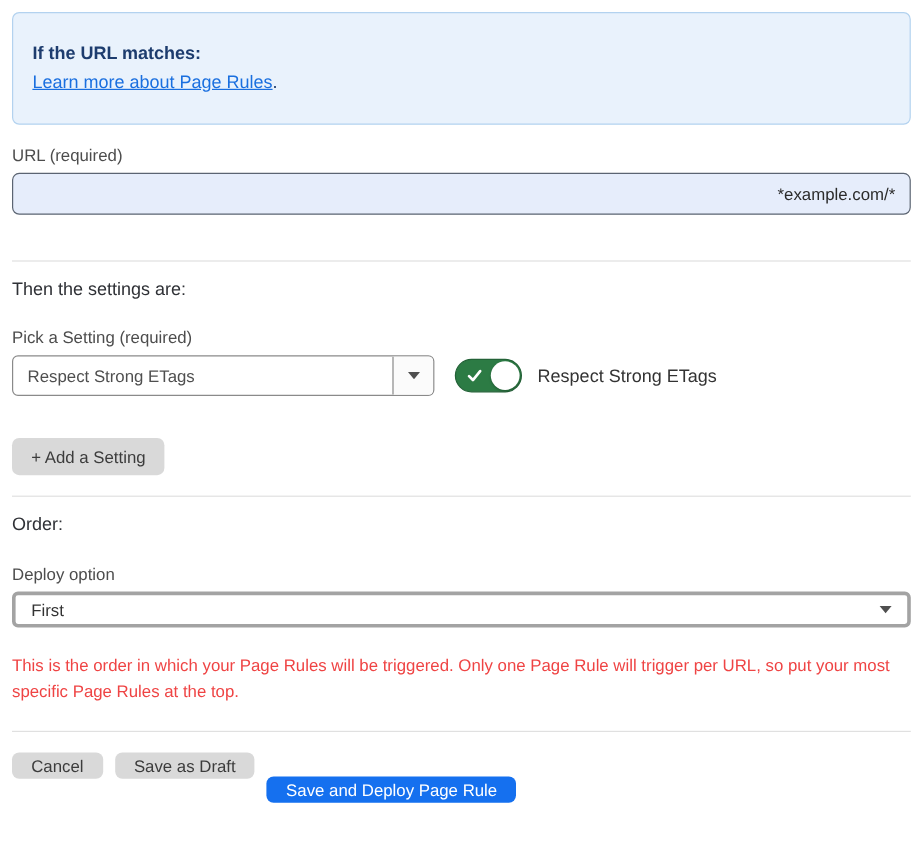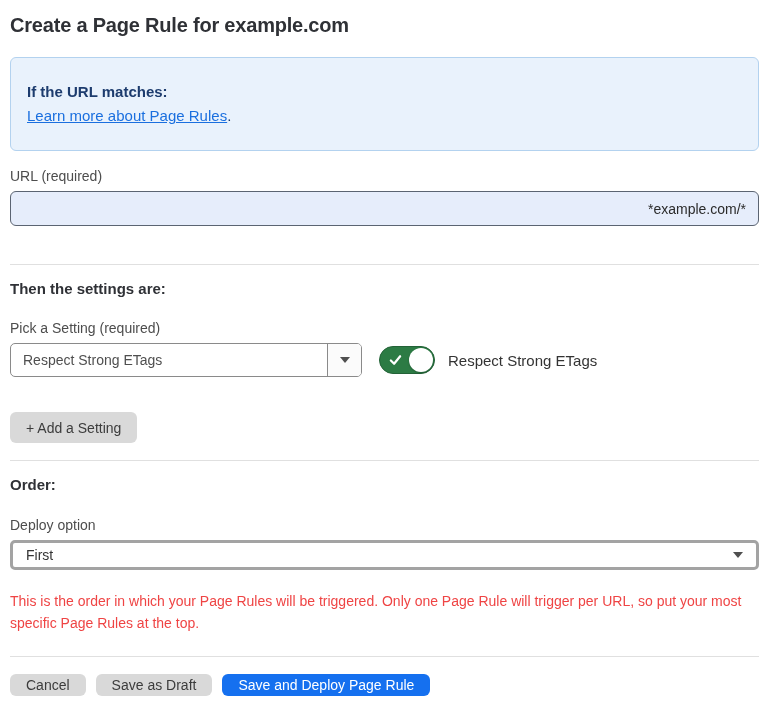--- a/index.html
+++ b/index.html
@@ -60,21 +60,21 @@
     border: none;
     border-top: 1px solid #e0e0e0;
     margin: 0;
   }
   .divider-1 { margin-top: 38px; }
   .divider-2 { margin-top: 17px; }
   .divider-3 { margin-top: 22px; }
 
   .section-heading {
     font-size: 15px;
-    font-weight: 700;
+    font-weight: 400;
     color: #2f3136;
     margin-top: 15px;
   }
   .picker-label { margin-top: 23px; }
 
   .setting-row {
     display: flex;
     align-items: center;
     margin-top: 0;
   }
@@ -156,21 +156,21 @@
     justify-content: center;
     height: 22px;
     padding: 0 16px;
     border: none;
     border-radius: 6px;
     font-family: "Liberation Sans", "DejaVu Sans", sans-serif;
     font-size: 14px;
     cursor: pointer;
   }
   .btn-gray { background: #d9d9d9; color: #3c3c3c; }
-  .btn-blue { background: #1570ef; color: #ffffff; }
+  .btn-blue { background: #1570ef; color: #ffffff; margin-top: 20px; }
   .add-setting-btn { margin-top: 35px; height: 31px; }
 
   .order-select {
     display: flex;
     align-items: center;
     width: 100%;
     height: 30px;
     background: #ffffff;
     border: 3px solid #a3a3a3;
     border-radius: 5px;
@@ -195,21 +195,20 @@
     gap: 10px;
     margin-top: 17px;
   }
   .order-label { margin-top: 24px; }
 </style>
 </head>
 <body>
 
 <div class="container">
 
-  <h1 class="page-title">Create a Page Rule for example.com</h1>
 
   <div class="info-box">
     <div class="info-heading">If the URL matches:</div>
     <div><a class="info-link">Learn more about Page Rules</a><span>.</span></div>
   </div>
 
   <div class="field-label">URL (required)</div>
   <input class="url-input" type="text" value="*example.com/*" style="">
 
   <hr class="divider divider-1">

